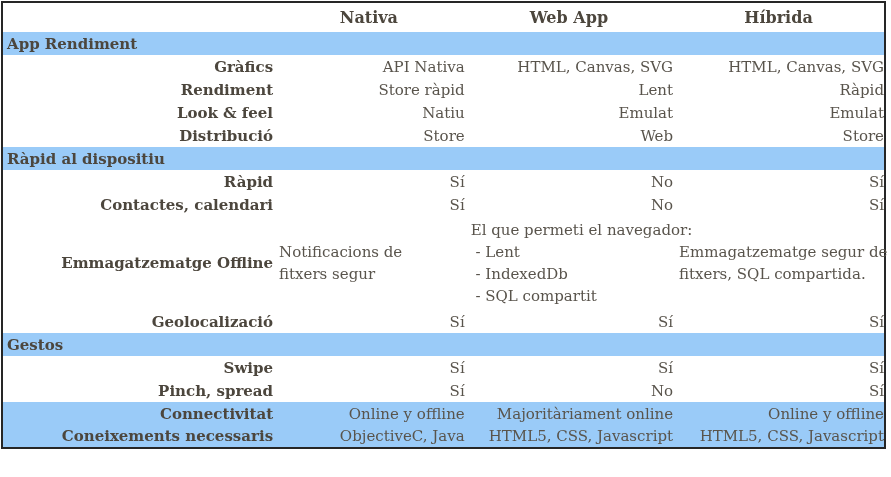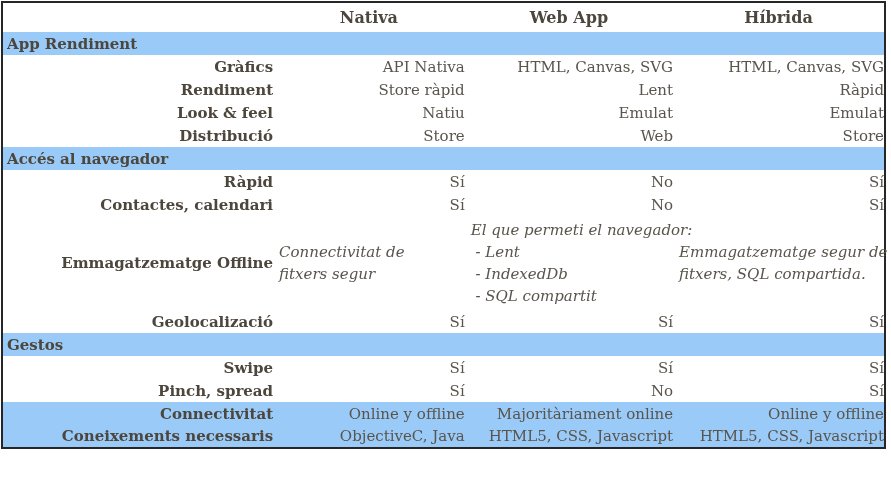--- a/index.html
+++ b/index.html
@@ -46,21 +46,20 @@
     text-align:right;
   }
   td.cell-value{
     color:var(--value);
     text-align:right;
   }
   td.cell-multiline{
     color:var(--value);
     text-align:left;
     padding:3px 2px 3px 6px;
-    font-style:italic;
   }
   .lines-block{display:inline-block;text-align:left;}
   .lines-block .line{white-space:pre;}
   tr.highlight td{background:var(--blue);}
 </style>
 </head>
 <body>
 
 <table class="comparison-table">
   <colgroup>
@@ -99,37 +98,37 @@
         <td class="cell-value">Emulat</td>
         <td class="cell-value">Emulat</td>
       </tr>
       <tr class="data">
         <td class="row-label">Distribució</td>
         <td class="cell-value">Store</td>
         <td class="cell-value">Web</td>
         <td class="cell-value">Store</td>
       </tr>
       <tr class="section">
-        <td colspan="4" class="section-label">Accés al navegador</td>
+        <td colspan="4" class="section-label">Ràpid al dispositiu</td>
       </tr>
       <tr class="data">
         <td class="row-label">Ràpid</td>
         <td class="cell-value">Sí</td>
         <td class="cell-value">No</td>
         <td class="cell-value">Sí</td>
       </tr>
       <tr class="data">
         <td class="row-label">Contactes, calendari</td>
         <td class="cell-value">Sí</td>
         <td class="cell-value">No</td>
         <td class="cell-value">Sí</td>
       </tr>
       <tr class="data">
         <td class="row-label">Emmagatzematge Offline</td>
-        <td class="cell-multiline"><div class="lines-block"><div class="line">Connectivitat de</div><div class="line">fitxers segur</div></div></td>
+        <td class="cell-multiline"><div class="lines-block"><div class="line">Notificacions de</div><div class="line">fitxers segur</div></div></td>
         <td class="cell-multiline"><div class="lines-block"><div class="line">El que permeti el navegador:</div><div class="line"> - Lent</div><div class="line"> - IndexedDb</div><div class="line"> - SQL compartit</div></div></td>
         <td class="cell-multiline"><div class="lines-block"><div class="line">Emmagatzematge segur de</div><div class="line">fitxers, SQL compartida.</div></div></td>
       </tr>
       <tr class="data">
         <td class="row-label">Geolocalizació</td>
         <td class="cell-value">Sí</td>
         <td class="cell-value">Sí</td>
         <td class="cell-value">Sí</td>
       </tr>
       <tr class="section">

